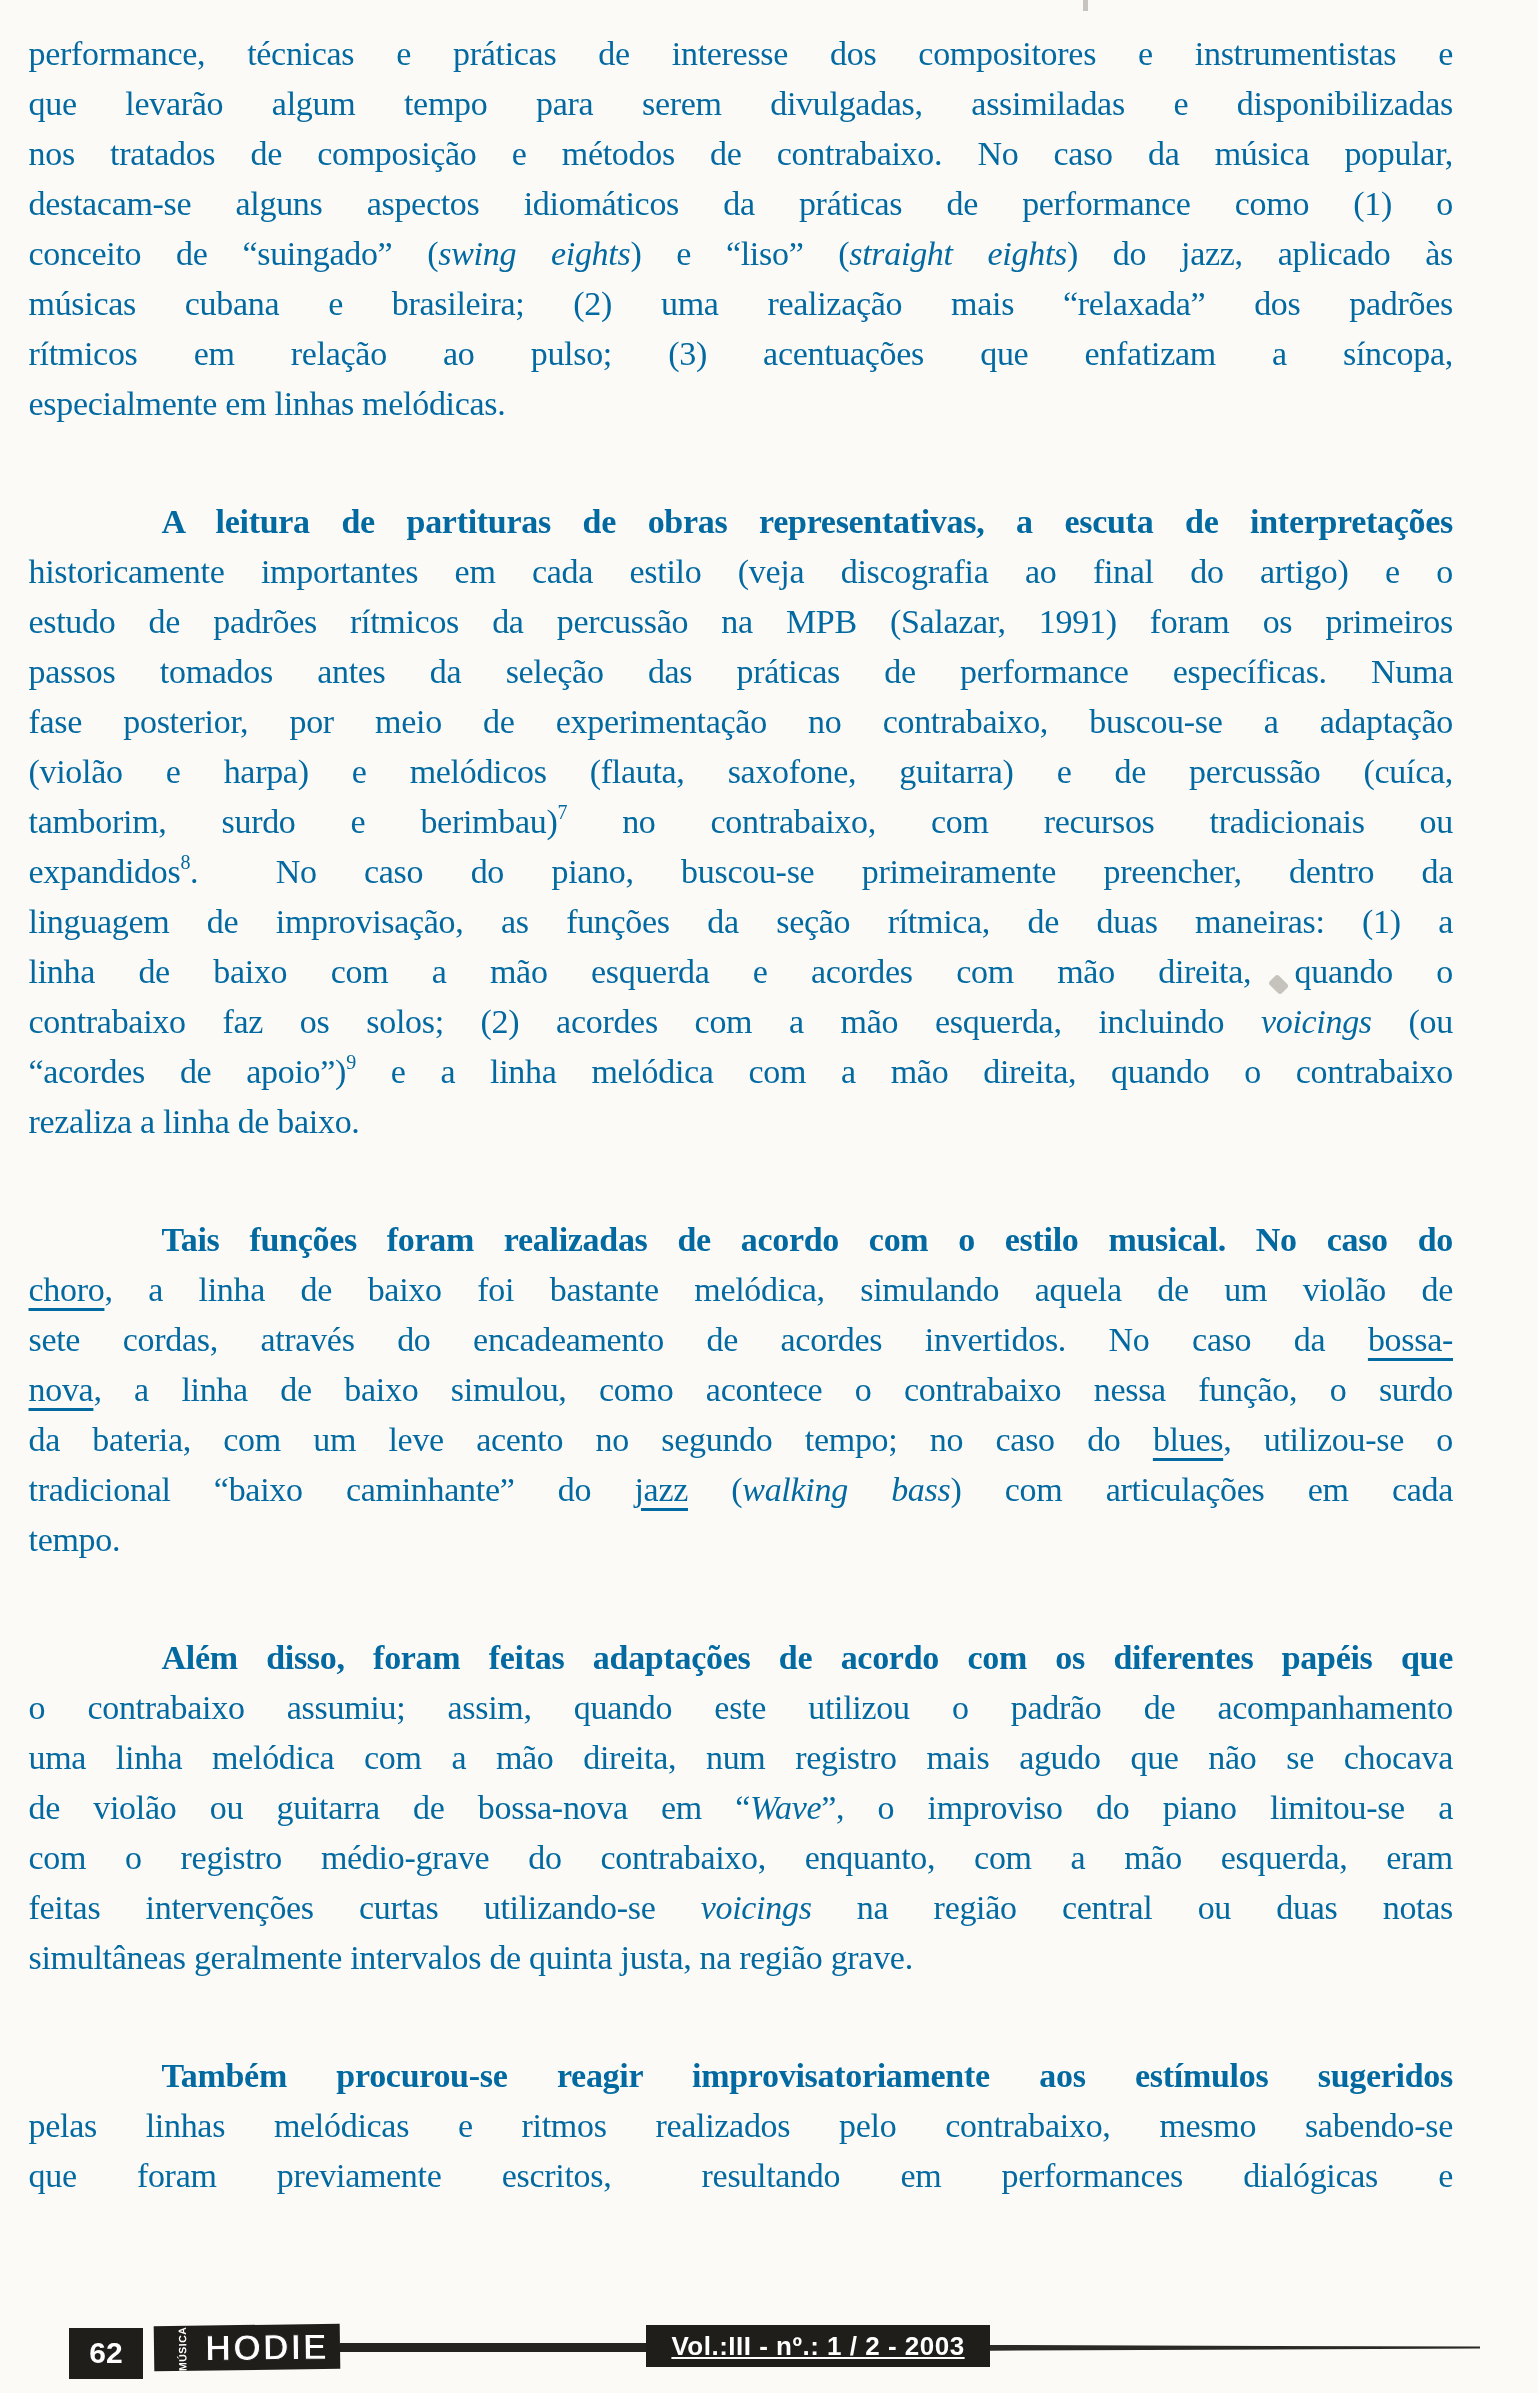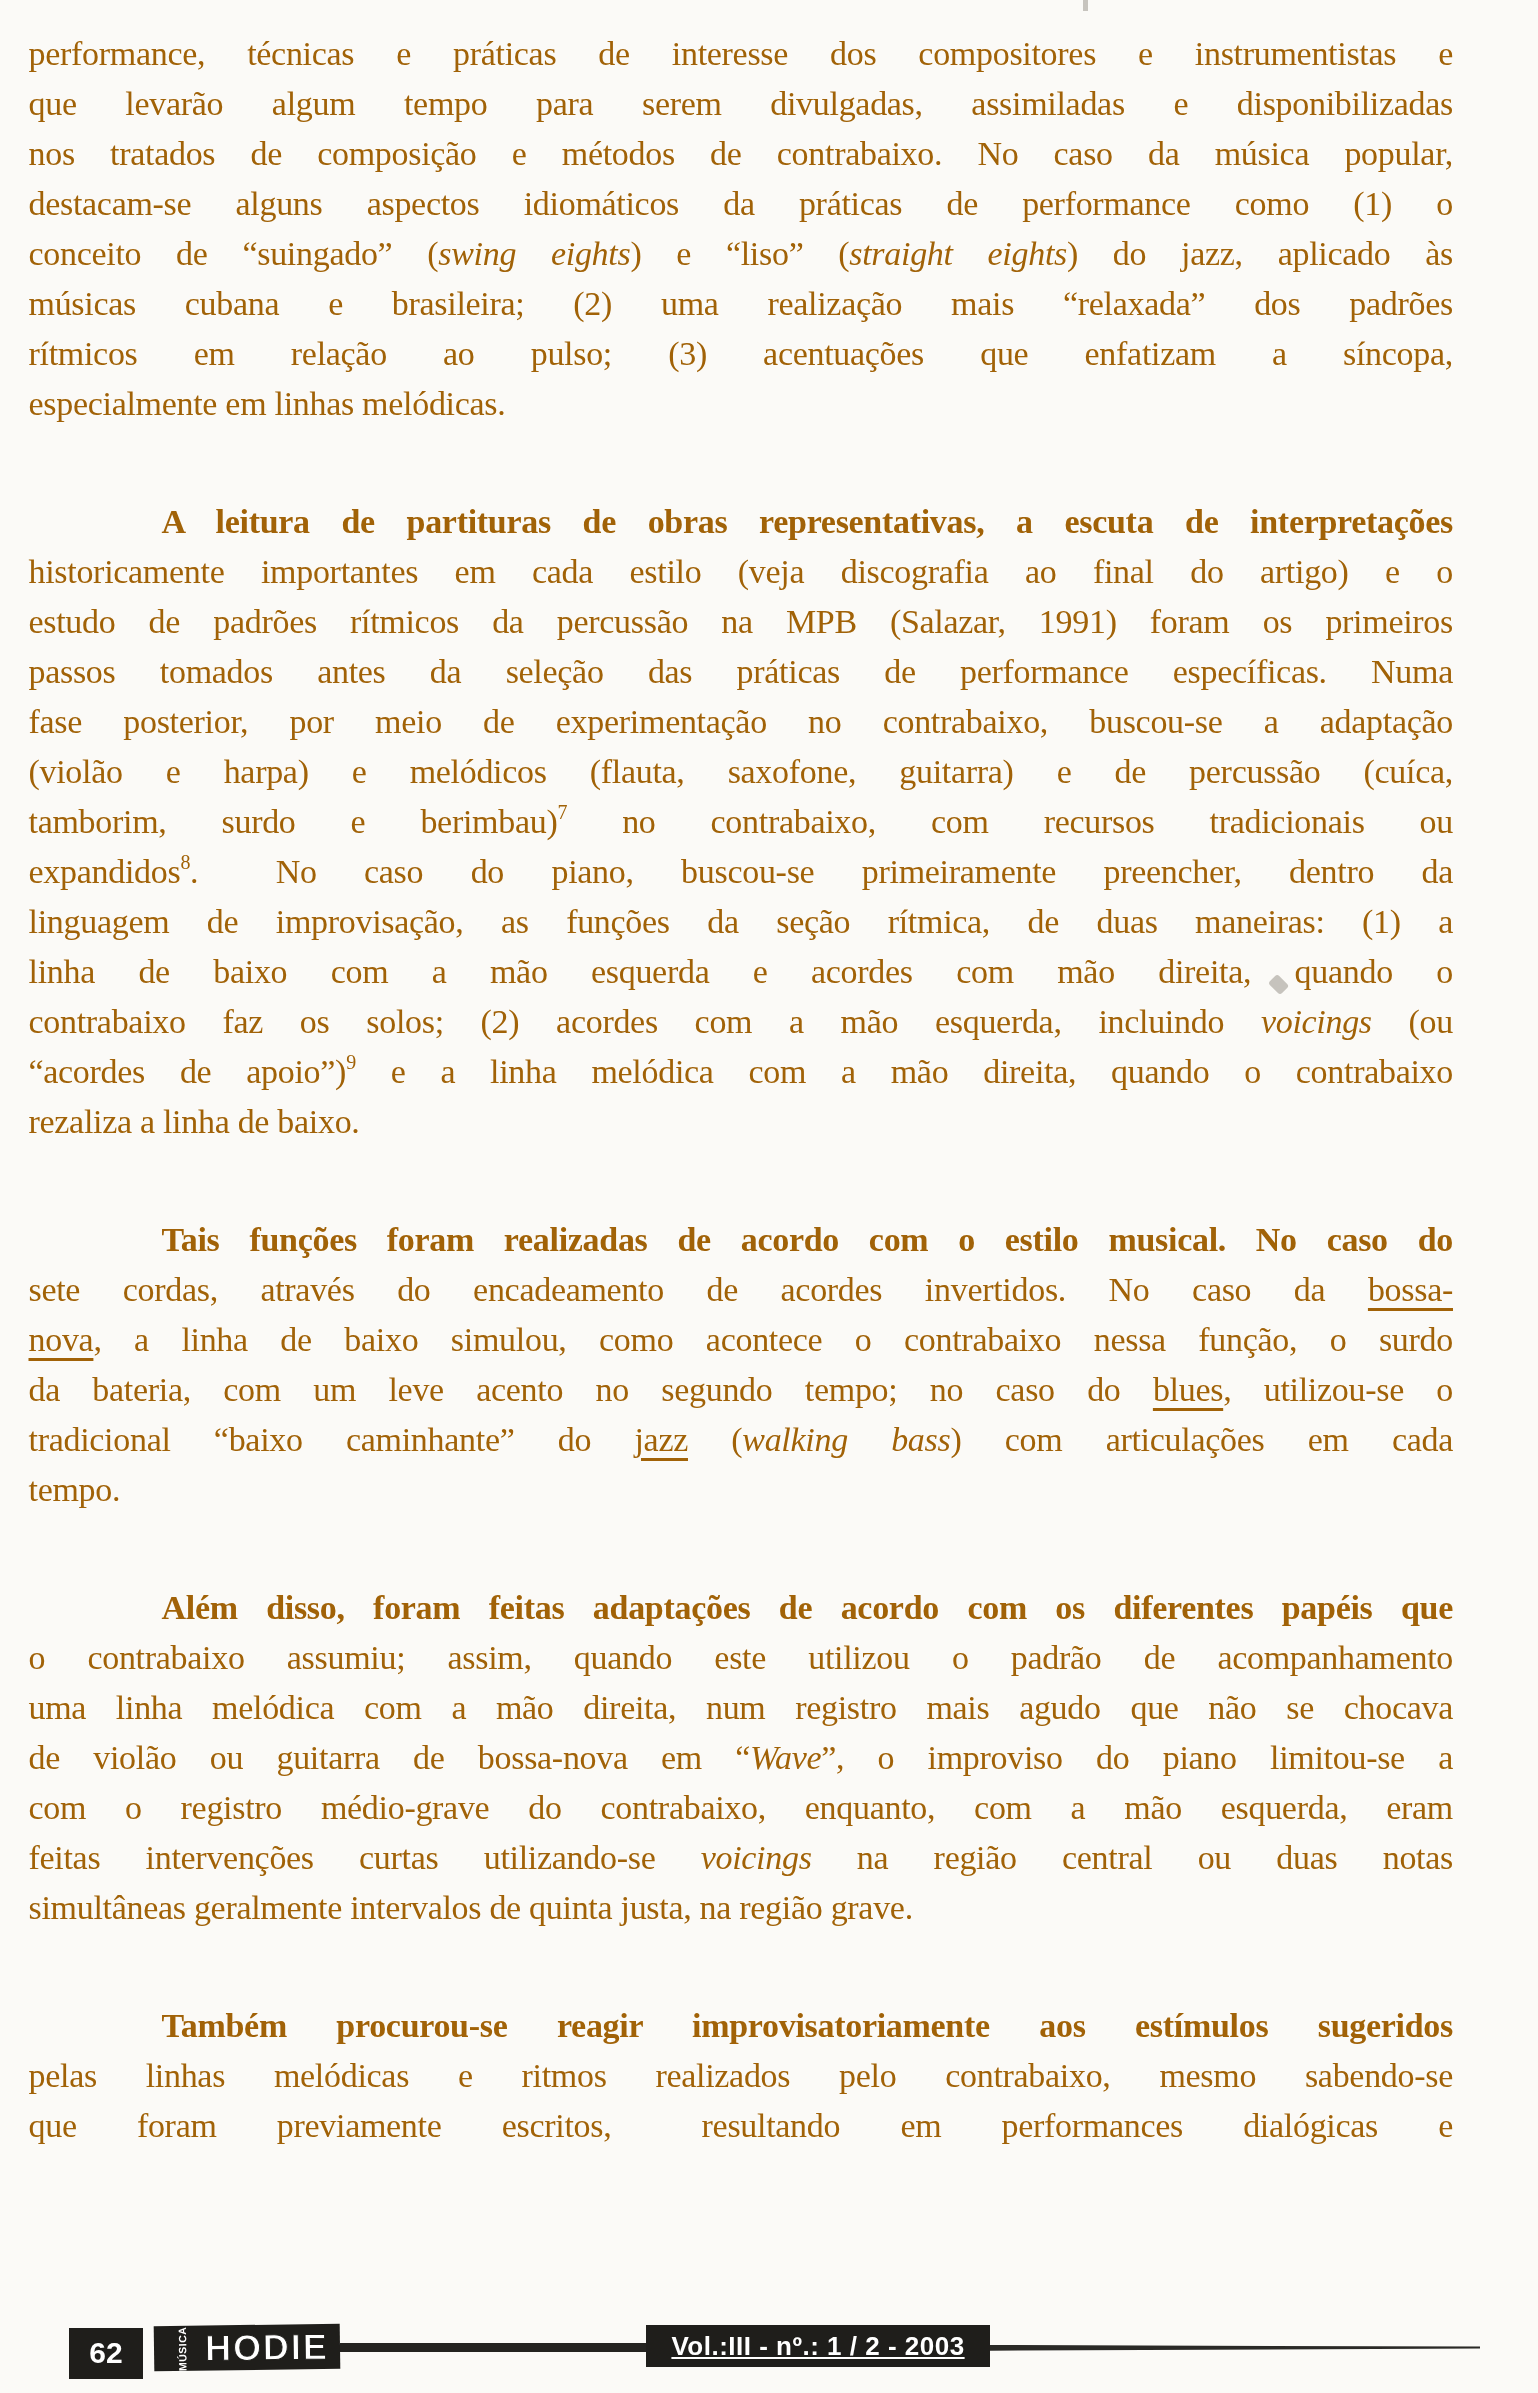--- a/index.html
+++ b/index.html
@@ -19,21 +19,21 @@
     top: 28.5px;
     left: 28.5px;
     right: 86px;
   }
   .paragraph + .paragraph {
     margin-top: 68px;
   }
   .line {
     font-size: 34px;
     line-height: 50px;
-    color: #a16207;
+    color: #0369a1;
     letter-spacing: -0.3px;
     text-align: justify;
     text-align-last: justify;
     white-space: normal;
   }
   .line.last {
     text-align-last: left;
   }
   .line.indent {
     padding-left: 133px;
@@ -167,20 +167,21 @@
       <div class="line"><span>tamborim, surdo e berimbau)</span><sup>7</sup><span> no contrabaixo, com recursos tradicionais ou</span></div>
       <div class="line"><span>expandidos</span><sup>8</sup><span>. </span><span class="wide"> </span><span>No caso do piano, buscou-se primeiramente preencher, dentro da</span></div>
       <div class="line"><span>linguagem de improvisação, as funções da seção rítmica, de duas maneiras: (1) a</span></div>
       <div class="line"><span>linha de baixo com a mão esquerda e acordes com mão direita, quando o</span></div>
       <div class="line"><span>contrabaixo faz os solos; (2) acordes com a mão esquerda, incluindo </span><span class="it">voicings</span><span> (ou</span></div>
       <div class="line"><span>“acordes de apoio”)</span><sup>9</sup><span> e a linha melódica com a mão direita, quando o contrabaixo</span></div>
       <div class="line last"><span>rezaliza a linha de baixo.</span></div>
     </div>
     <div class="paragraph">
       <div class="line indent"><span>Tais funções foram realizadas de acordo com o estilo musical. No caso do</span></div>
+      <div class="line"><span class="u">choro</span><span>, a linha de baixo foi bastante melódica, simulando aquela de um violão de</span></div>
       <div class="line"><span>sete cordas, através do encadeamento de acordes invertidos. No caso da </span><span class="u">bossa-</span></div>
       <div class="line"><span class="u">nova</span><span>, a linha de baixo simulou, como acontece o contrabaixo nessa função, o surdo</span></div>
       <div class="line"><span>da bateria, com um leve acento no segundo tempo; no caso do </span><span class="u">blues</span><span>, utilizou-se o</span></div>
       <div class="line"><span>tradicional “baixo caminhante” do </span><span class="u">jazz</span><span> (</span><span class="it">walking bass</span><span>) com articulações em cada</span></div>
       <div class="line last"><span>tempo.</span></div>
     </div>
     <div class="paragraph">
       <div class="line indent"><span>Além disso, foram feitas adaptações de acordo com os diferentes papéis que</span></div>
       <div class="line"><span>o contrabaixo assumiu; assim, quando este utilizou o padrão de acompanhamento</span></div>
       <div class="line"><span>uma linha melódica com a mão direita, num registro mais agudo que não se chocava</span></div>

